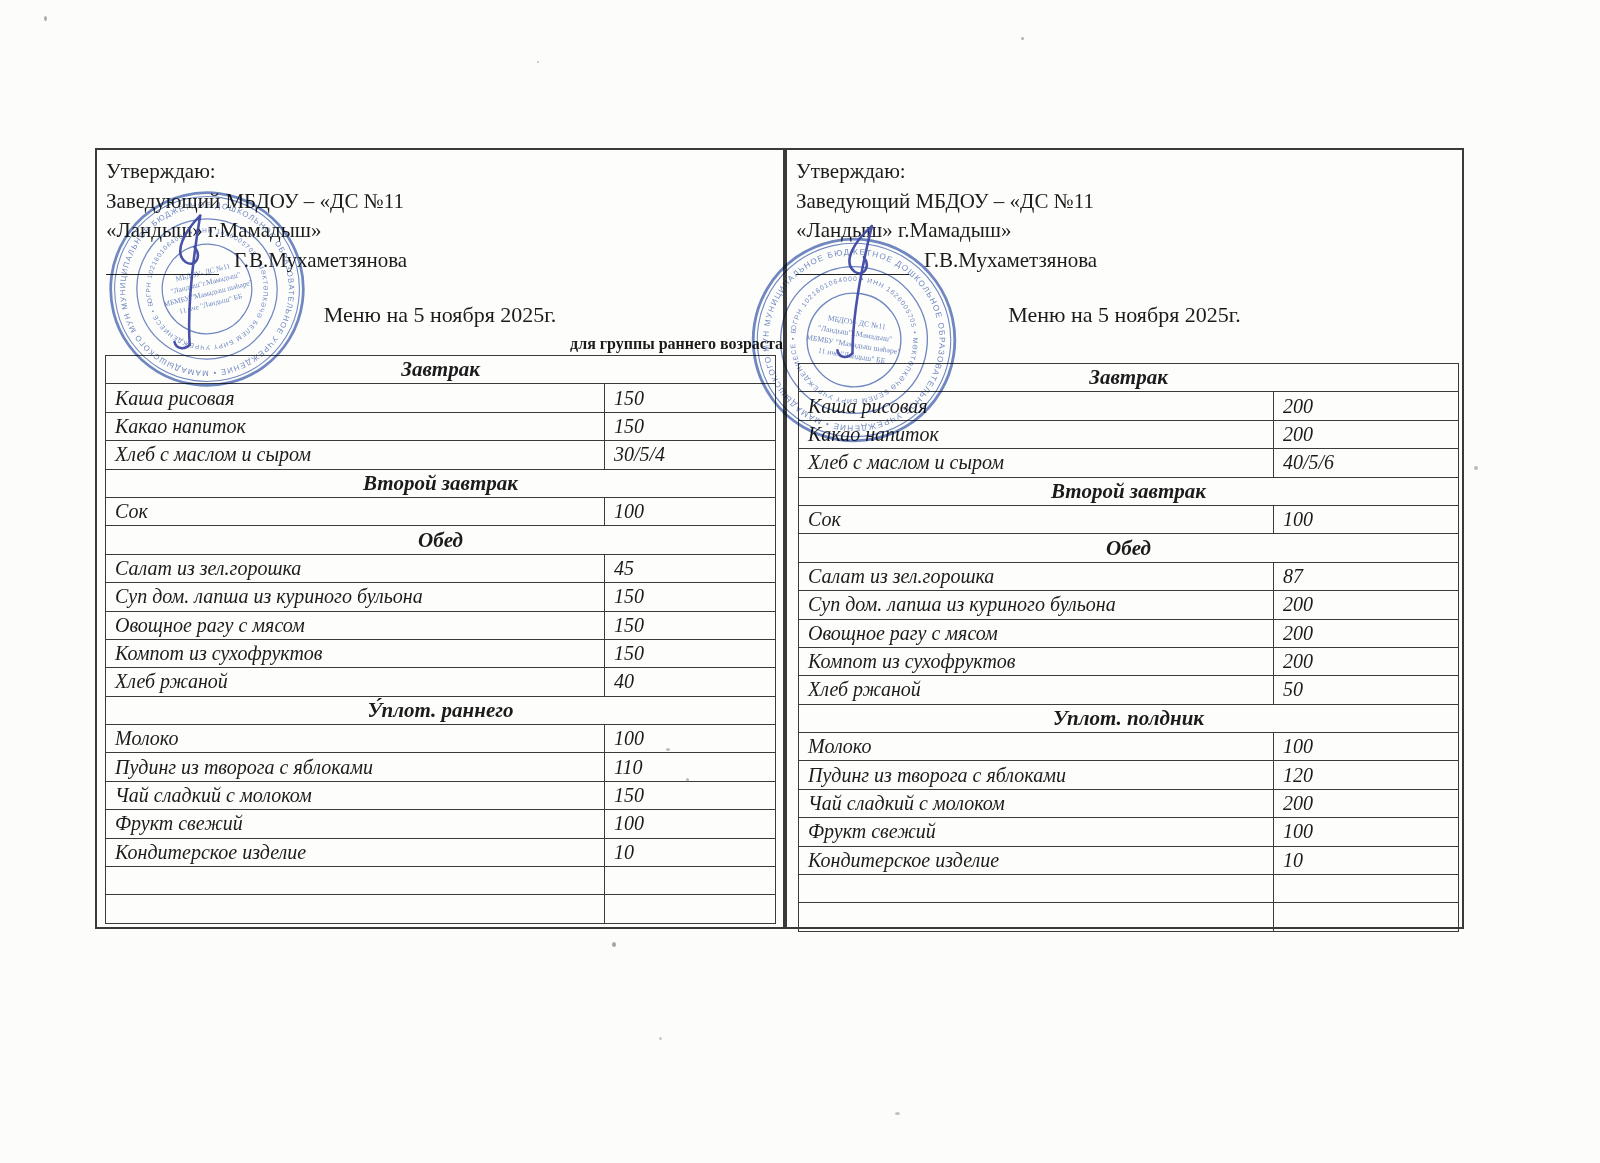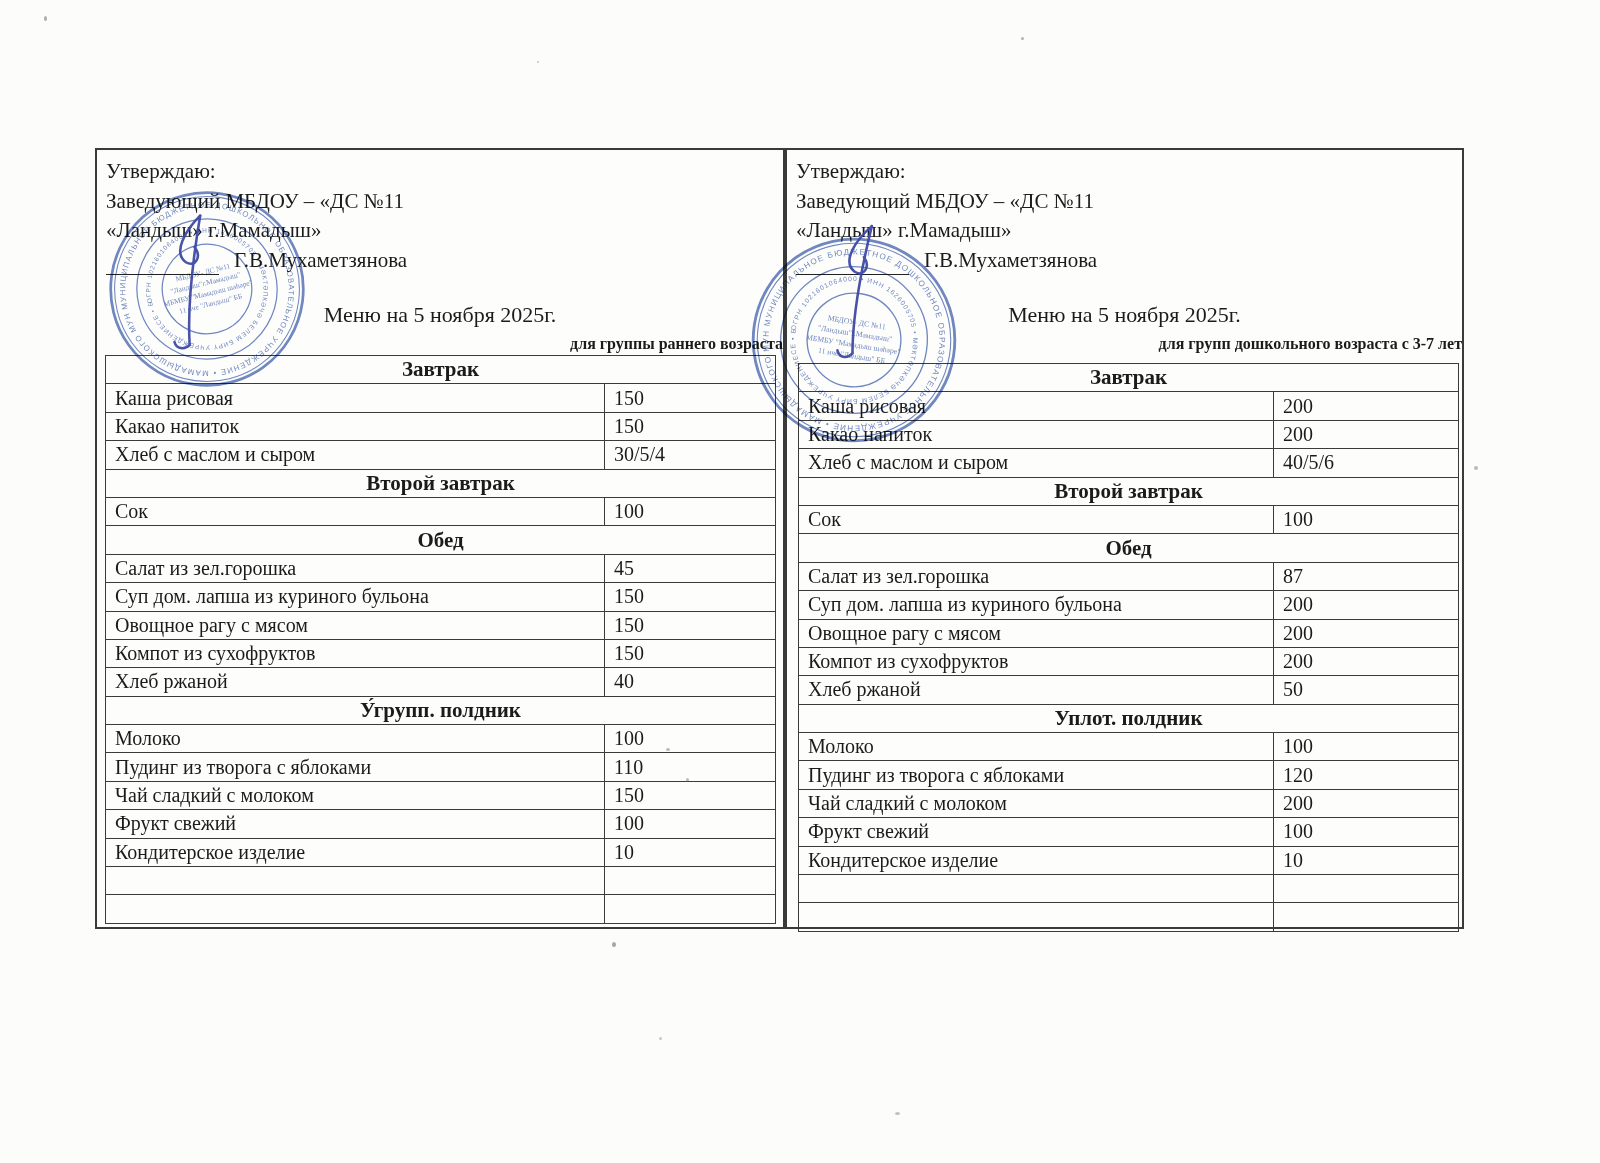--- a/index.html
+++ b/index.html
@@ -35,21 +35,21 @@
     margin-top:27px;text-align:center;
     font-weight:normal;font-size:22px;line-height:26px;
   }
   .doc-subtitle{
     text-align:right;font-weight:bold;font-size:16px;line-height:25px;
     margin-top:3px;
   }
   .menu-table{position:absolute;}
   .half.left  .menu-table{left:8px;top:205px;width:670px;}
   .half.right .menu-table{left:11px;top:213px;width:660px;}
-  table{border-collapse:collapse;table-layout:fixed;width:100%;}
+  table{border-collapse:collapse;table-layout:fixed;width:100%;font-style:italic;}
   td{
     border:1.6px solid #3b3b3b;
     font-size:20px;
     padding:0 2px 0 9px;
     height:27.4px;
     white-space:nowrap;overflow:hidden;
     vertical-align:middle;
   }
   td.section{font-weight:bold;text-align:center;font-size:21px;padding:0;}
   
@@ -127,21 +127,21 @@
             </tr>
             <tr>
               <td>Компот из сухофруктов</td>
               <td>150</td>
             </tr>
             <tr>
               <td>Хлеб ржаной</td>
               <td>40</td>
             </tr>
             <tr>
-              <td colspan="2" class="section">У́групп. полдник</td>
+              <td colspan="2" class="section">У́плот. раннего</td>
             </tr>
             <tr>
               <td>Молоко</td>
               <td>100</td>
             </tr>
             <tr>
               <td>Пудинг из творога с яблоками</td>
               <td>110</td>
             </tr>
             <tr>
@@ -173,21 +173,20 @@
     <div class="approval">
       <div>Утверждаю:</div>
       <div>Заведующий МБДОУ – «ДС №11</div>
       <div>«Ландыш» г.Мамадыш»</div>
       <div class="sig-row">
         <span class="sig-underline"></span>
         <span>Г.В.Мухаметзянова</span>
       </div>
     </div>
     <div class="doc-title">Меню на 5 ноября 2025г.</div>
-    <div class="doc-subtitle">для групп дошкольного возраста с 3-7 лет</div>
     <div class="menu-table" id="table-right">
         <table>
           <colgroup>
             <col style="width: 475px;">
             <col style="width: 185px;">
           </colgroup>
           <tbody>
             <tr>
               <td colspan="2" class="section">Завтрак</td>
             </tr>

